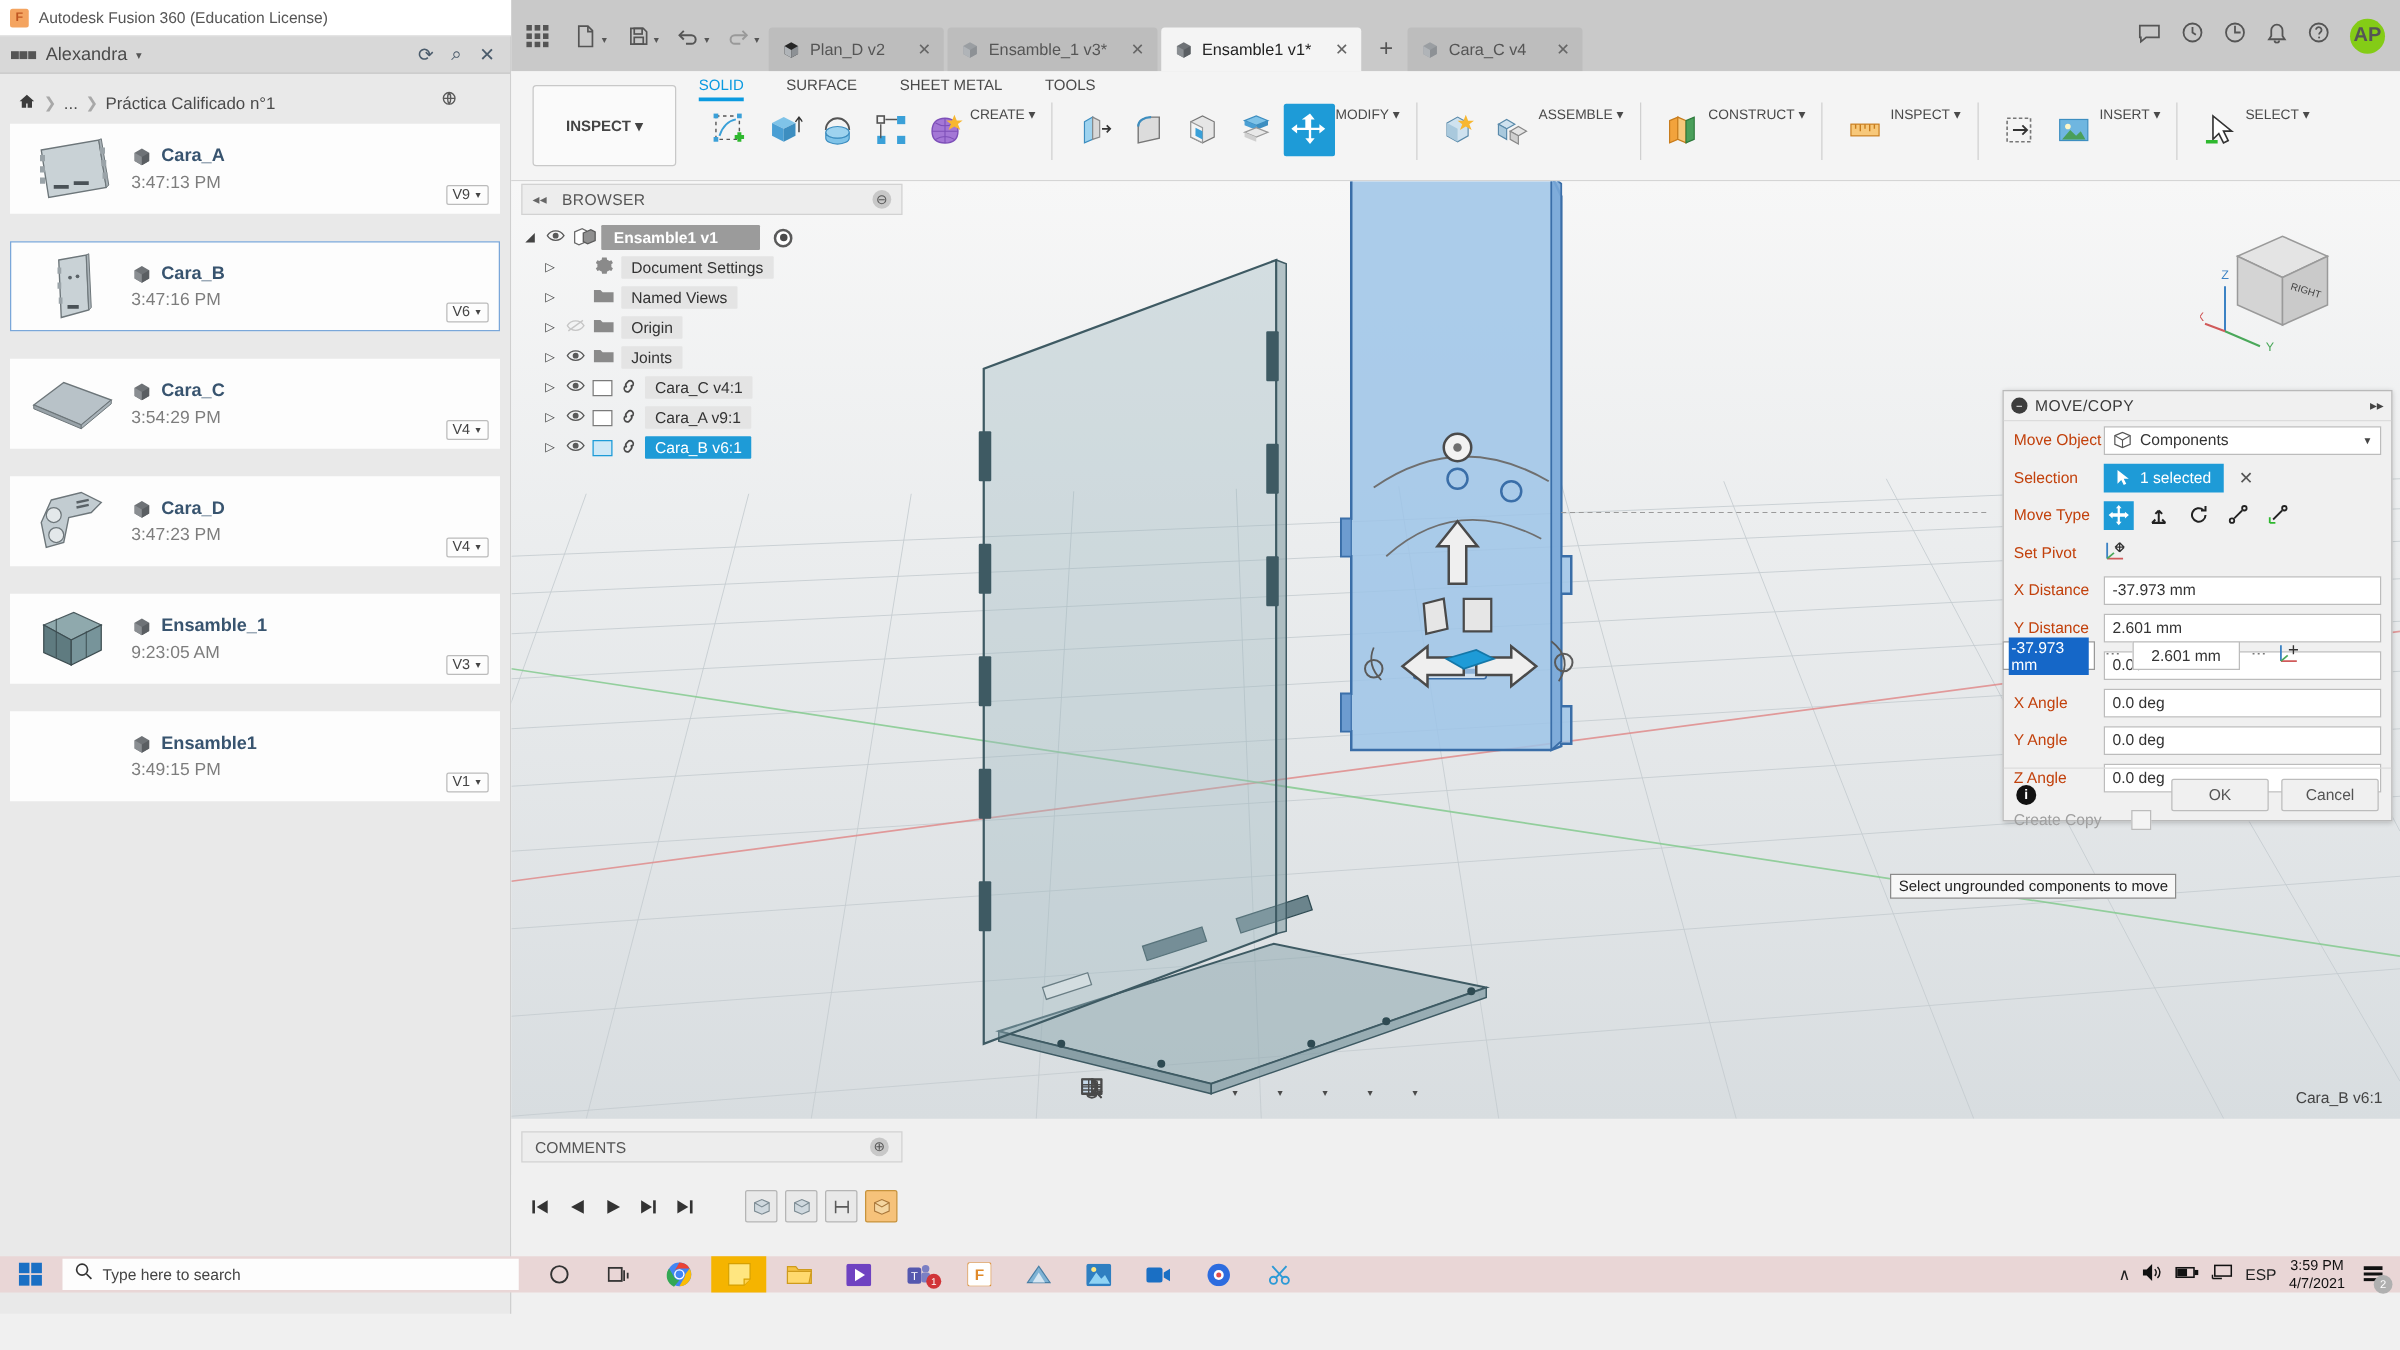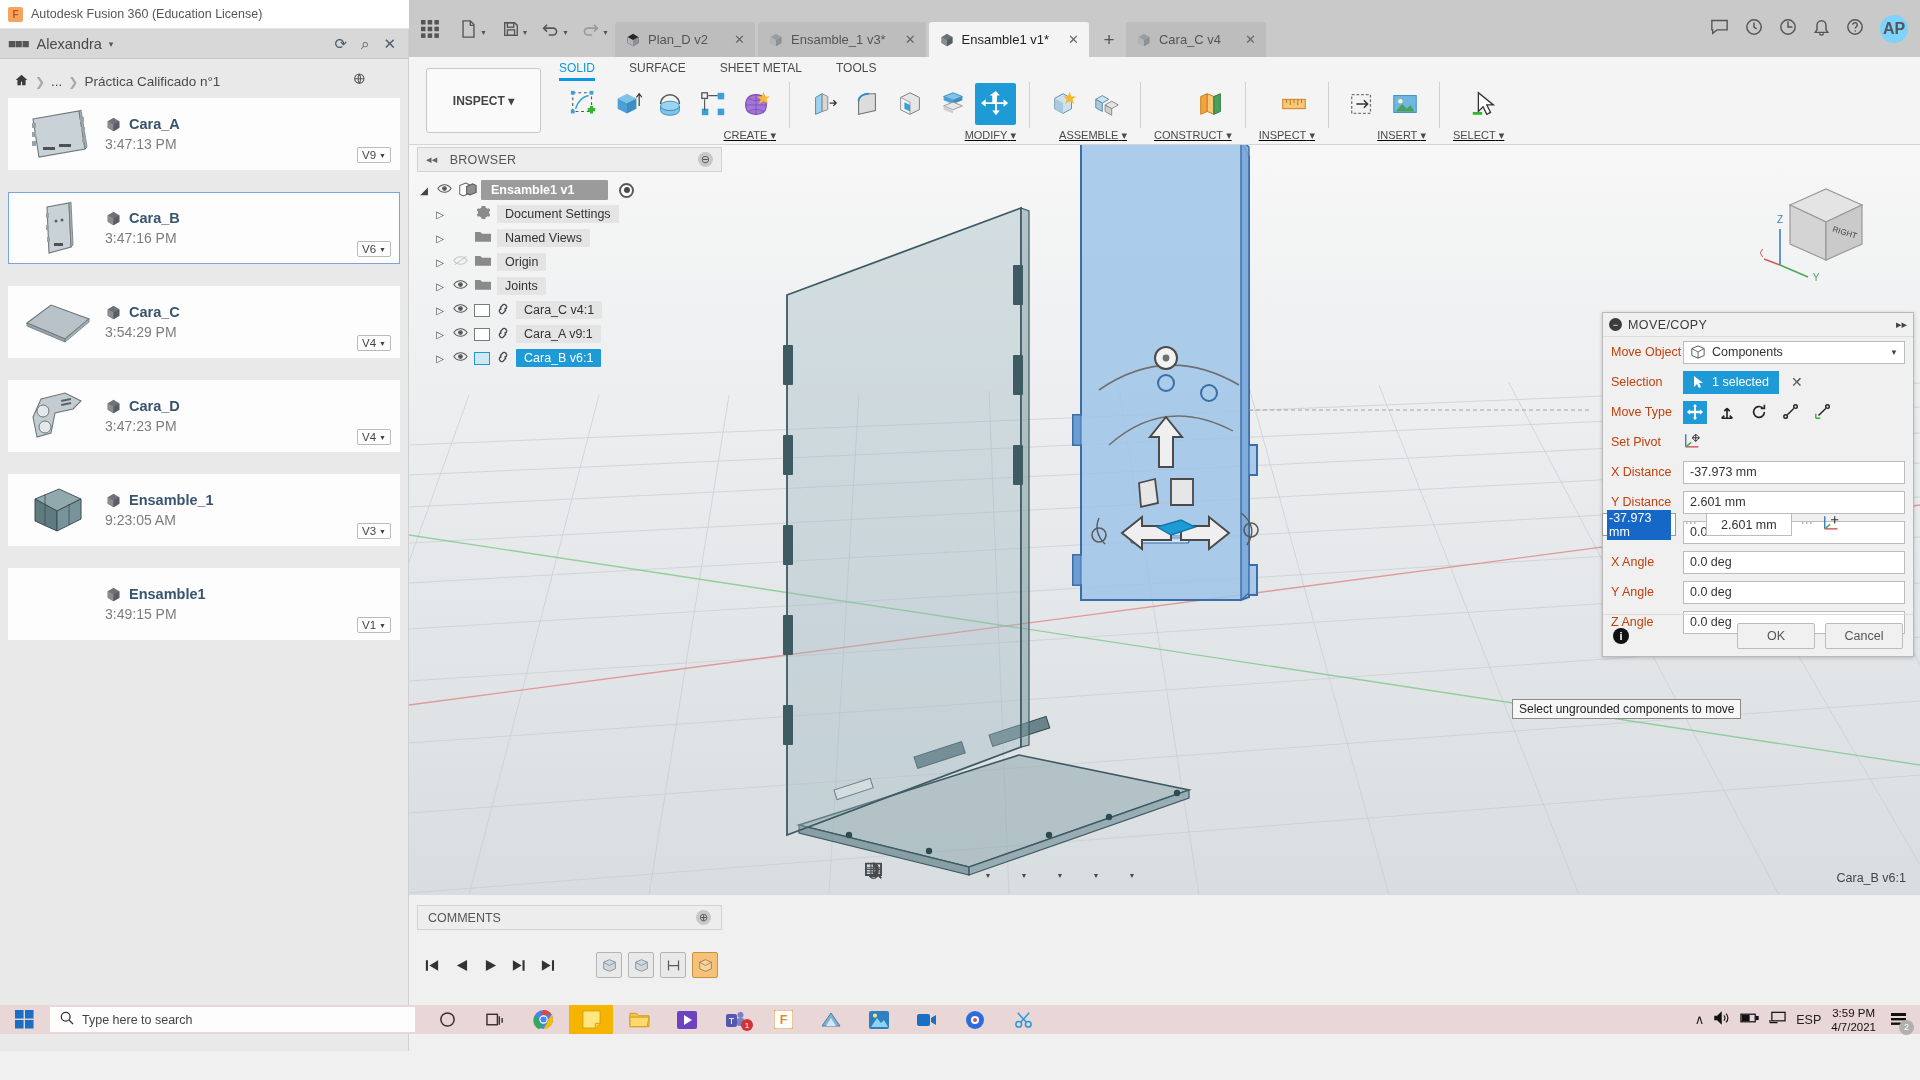--- a/index.html
+++ b/index.html
@@ -111,37 +111,37 @@
     height:35px; min-width:140px; display:flex; align-items:center; gap:7px;
     padding:0 10px; background:#bdbdbd; margin-right:3px; cursor:pointer;
     border-radius:3px 3px 0 0; font-size:13px; color:#555;
   }
   .dtab.active { background:#f4f4f4; color:#222; }
   .dtab .x { margin-left:auto; padding-left:12px; font-size:13px; color:#666; }
   .plus-tab { width:34px; height:35px; display:flex; align-items:center; justify-content:center; font-size:19px; color:#555; cursor:pointer;}
   .tabstrip-right { margin-left:auto; display:flex; align-items:center; gap:16px; height:57px; padding-right:12px;}
   .tabstrip-right span { color:#555; font-size:16px; cursor:pointer; }
   .avatar {
-    width:28px; height:28px; border-radius:50%; background:#7dd3fc; color:#fff;
+    width:28px; height:28px; border-radius:50%; background:#84cc16; color:#fff;
     display:flex; align-items:center; justify-content:center; font-size:12px; font-weight:bold;
   }
 
   
   .ribbon { position:absolute; left:0; top:57px; width:1511px; height:88px; background:#f4f4f4; border-bottom:1px solid #d5d5d5; }
   .designbox {
     position:absolute; left:17px; top:11px; width:115px; height:65px;
     border:1px solid #c8c8c8; background:#fafafa; border-radius:3px;
     display:flex; align-items:center; justify-content:center;
     font-size:12px; font-weight:bold; color:#444; cursor:pointer;
   }
   .ribtabs { position:absolute; left:150px; top:4px; display:flex; gap:34px; font-size:12px; }
   .ribtab { color:#4a4a4a; cursor:pointer; padding-bottom:3px; }
   .ribtab.active { color:#0a9ae0; border-bottom:3px solid #0a9ae0; }
   .ribgroups { position:absolute; left:148px; top:25px; display:flex; align-items:flex-start; }
-  .ribgroup { display:flex; flex-direction:column; align-items:flex-end; padding:0 6px;text-decoration:underline; }
+  .ribgroup { display:flex; align-items:flex-start; padding:0 6px; }
   .ribicons { display:flex; align-items:center; gap:2px; height:44px; }
   .ribico {
     width:41px; height:42px; display:flex; align-items:center; justify-content:center; cursor:pointer;
     border-radius:2px;
   }
   .ribico.sel { background:#1e9bd7; }
   .riblabel { font-size:11px; color:#4a4a4a; margin-top:3px; cursor:pointer;}
   .ribsep { width:1px; height:46px; background:#d0d0d0; margin:0 7px; }
 
   
@@ -1322,20 +1322,24 @@
       </div>
     </div>
 
     <div class="mc-row">
       <span class="mc-lbl">Z Angle</span>
       <div class="mc-field">
         <span class="val">0.0 deg</span>
       </div>
     </div>
 
+    <div class="mc-row" style="margin-top:4px">
+      <span class="mc-lbl" style="color:#a0a0a0">Create Copy</span>
+      <span style="width:16px;height:16px;border:1px solid #bcbcbc;background:#f4f4f4;display:inline-block;margin-left:22px;"></span>
+    </div>
 
     <div class="mc-foot">
       <span class="info">i</span>
       <div class="mcbtn ok">OK</div>
       <div class="mcbtn">Cancel</div>
     </div>
   </div>
 
   <div class="xdist-edit">
     <div class="inp">

